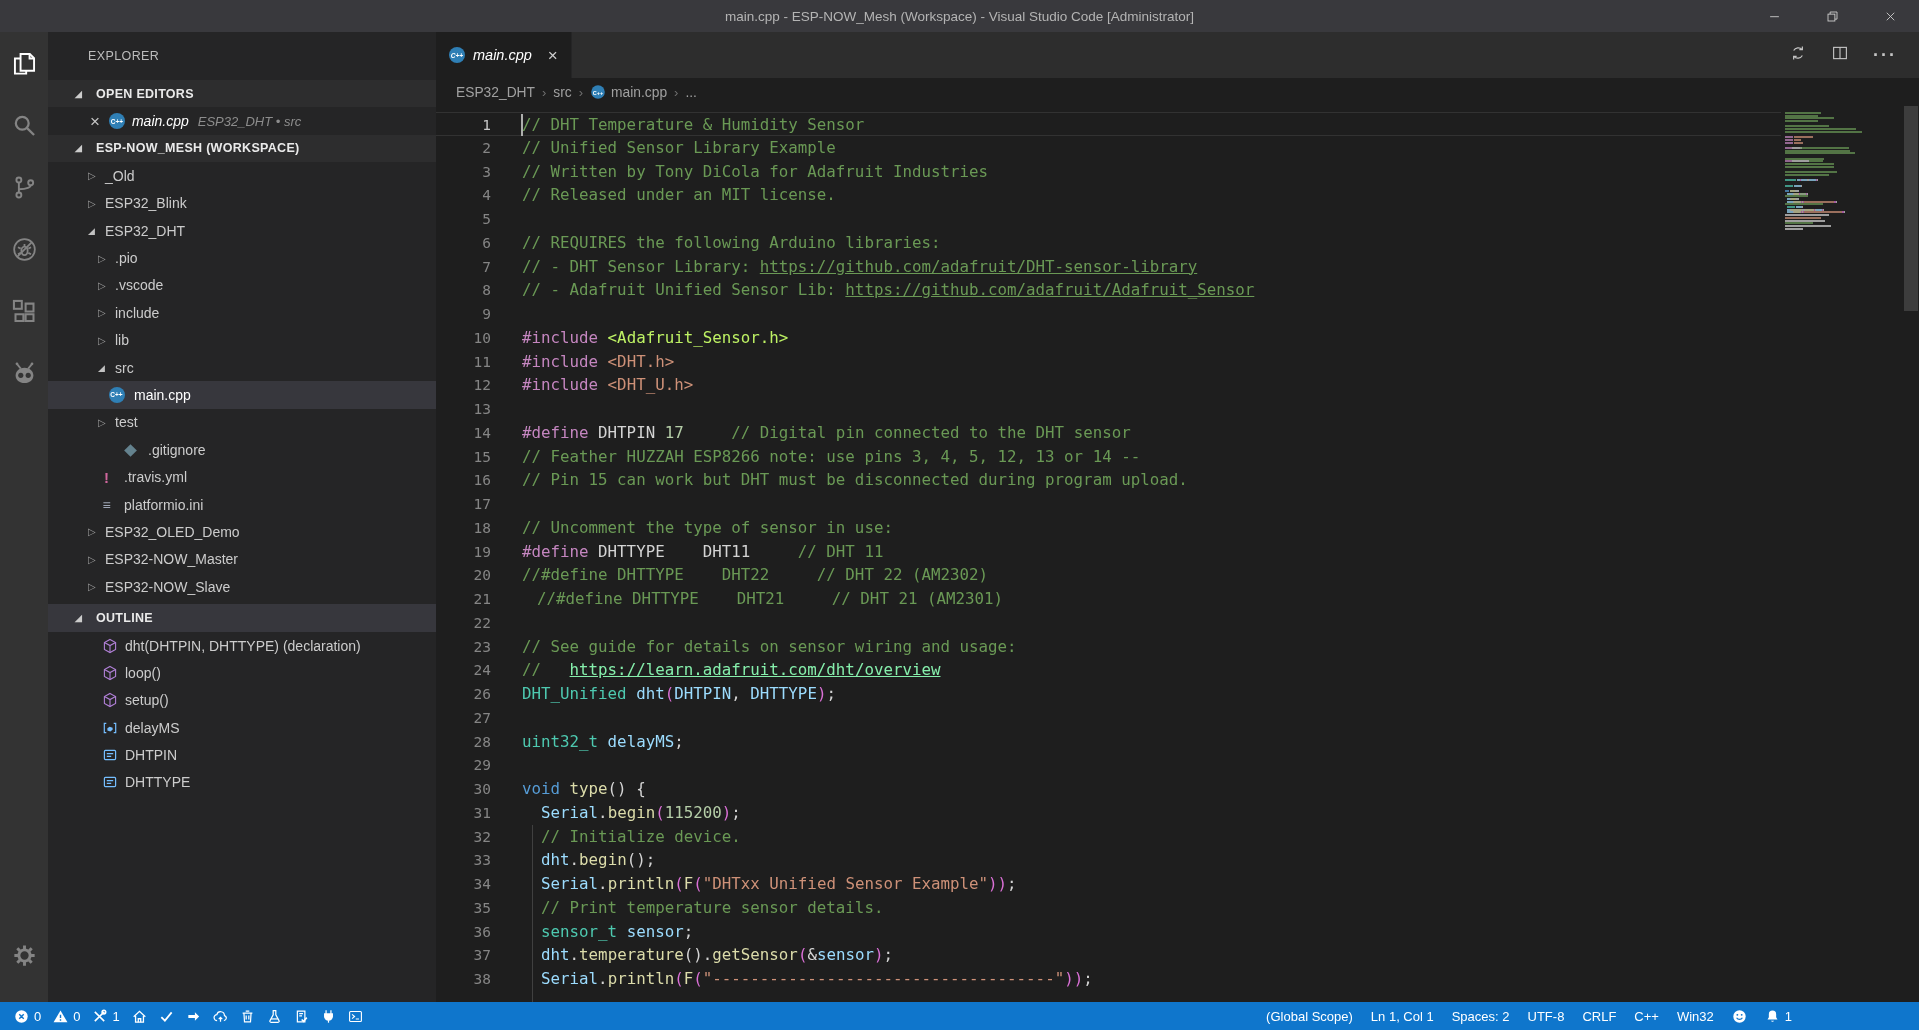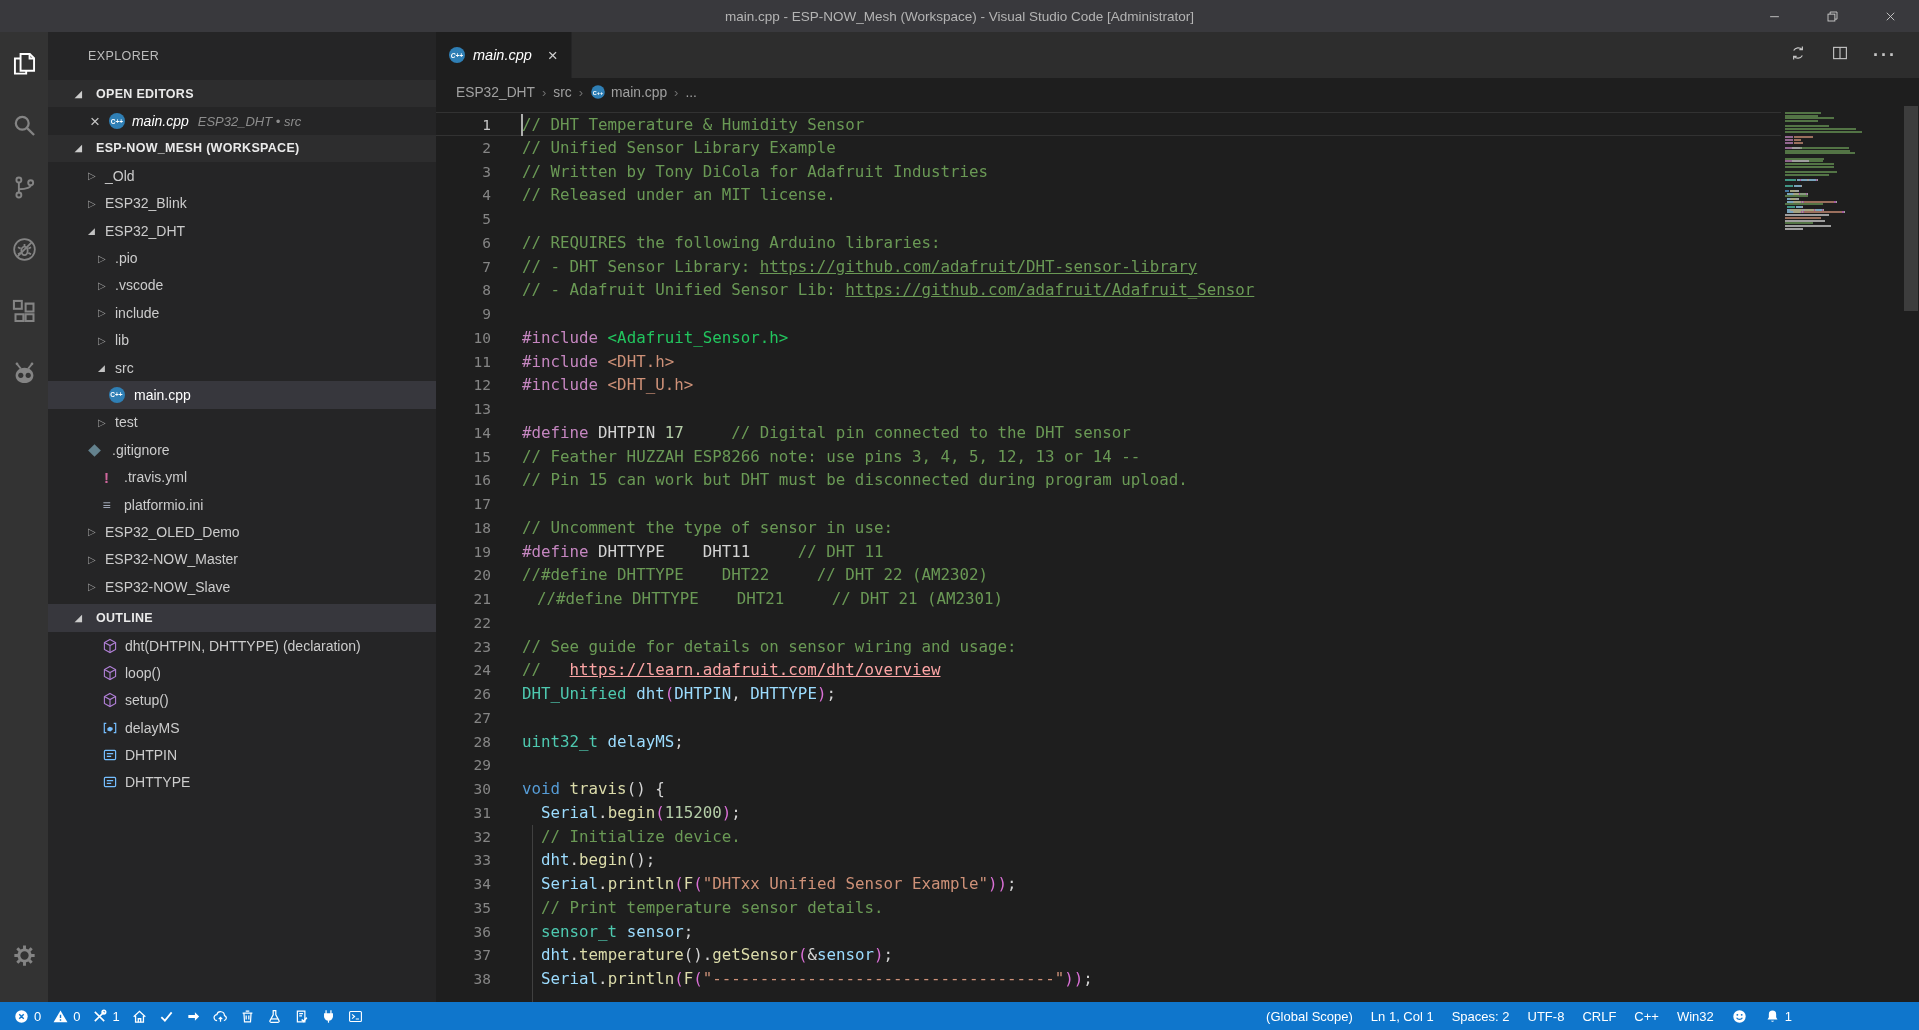--- a/index.html
+++ b/index.html
@@ -237,21 +237,21 @@
       <div class="tree-row selected" style="padding-left: 60px;">
         <span class="fi">
           <span class=" cpp-badge">C++</span>
         </span>
         <span class="tree-label">main.cpp</span>
       </div>
       <div class="tree-row" style="padding-left: 50px;">
         <span class="tw-c">▷</span>
         <span class="tree-label">test</span>
       </div>
-      <div class="tree-row" style="padding-left: 38px;">
+      <div class="tree-row" style="padding-left: 50px; margin-left: 24px;">
         <span class="fi">
           <span><span class="diamond"></span></span>
         </span>
         <span class="tree-label">.gitignore</span>
       </div>
       <div class="tree-row" style="padding-left: 50px;">
         <span class="fi">
           <span class="travis">!</span>
         </span>
         <span class="tree-label">.travis.yml</span>
@@ -387,40 +387,40 @@
     <div id="indent-guide" style="top: 718.5px; height: 190px;"></div>
   <div class="crow current"><span class="lnum">1</span><span class="ltext"><span style="color: rgb(106, 153, 85);">// DHT Temperature &amp; Humidity Sensor</span></span></div>
       <div class="crow"><span class="lnum">2</span><span class="ltext"><span style="color: rgb(106, 153, 85);">// Unified Sensor Library Example</span></span></div>
       <div class="crow"><span class="lnum">3</span><span class="ltext"><span style="color: rgb(106, 153, 85);">// Written by Tony DiCola for Adafruit Industries</span></span></div>
       <div class="crow"><span class="lnum">4</span><span class="ltext"><span style="color: rgb(106, 153, 85);">// Released under an MIT license.</span></span></div>
       <div class="crow"><span class="lnum">5</span><span class="ltext"></span></div>
       <div class="crow"><span class="lnum">6</span><span class="ltext"><span style="color: rgb(106, 153, 85);">// REQUIRES the following Arduino libraries:</span></span></div>
       <div class="crow"><span class="lnum">7</span><span class="ltext"><span style="color: rgb(106, 153, 85);">// - DHT Sensor Library: </span><span class="seg-l" style="color: rgb(106, 153, 85);">https://github.com/adafruit/DHT-sensor-library</span></span></div>
       <div class="crow"><span class="lnum">8</span><span class="ltext"><span style="color: rgb(106, 153, 85);">// - Adafruit Unified Sensor Lib: </span><span class="seg-l" style="color: rgb(106, 153, 85);">https://github.com/adafruit/Adafruit_Sensor</span></span></div>
       <div class="crow"><span class="lnum">9</span><span class="ltext"></span></div>
-      <div class="crow"><span class="lnum">10</span><span class="ltext"><span style="color: rgb(197, 134, 192);">#include</span><span style="color: rgb(212, 212, 212);"> </span><span style="color: #22c55e;">&lt;Adafruit_Sensor.h&gt;</span></span></div>
+      <div class="crow"><span class="lnum">10</span><span class="ltext"><span style="color: rgb(197, 134, 192);">#include</span><span style="color: rgb(212, 212, 212);"> </span><span style="color: #bef264;">&lt;Adafruit_Sensor.h&gt;</span></span></div>
       <div class="crow"><span class="lnum">11</span><span class="ltext"><span style="color: rgb(197, 134, 192);">#include</span><span style="color: rgb(212, 212, 212);"> </span><span style="color: rgb(206, 145, 120);">&lt;DHT.h&gt;</span></span></div>
       <div class="crow"><span class="lnum">12</span><span class="ltext"><span style="color: rgb(197, 134, 192);">#include</span><span style="color: rgb(212, 212, 212);"> </span><span style="color: rgb(206, 145, 120);">&lt;DHT_U.h&gt;</span></span></div>
       <div class="crow"><span class="lnum">13</span><span class="ltext"></span></div>
       <div class="crow"><span class="lnum">14</span><span class="ltext"><span style="color: rgb(197, 134, 192);">#define</span><span style="color: rgb(212, 212, 212);"> DHTPIN </span><span style="color: rgb(181, 206, 168);">17</span><span style="color: rgb(106, 153, 85);">     // Digital pin connected to the DHT sensor</span></span></div>
       <div class="crow"><span class="lnum">15</span><span class="ltext"><span style="color: rgb(106, 153, 85);">// Feather HUZZAH ESP8266 note: use pins 3, 4, 5, 12, 13 or 14 --</span></span></div>
       <div class="crow"><span class="lnum">16</span><span class="ltext"><span style="color: rgb(106, 153, 85);">// Pin 15 can work but DHT must be disconnected during program upload.</span></span></div>
       <div class="crow"><span class="lnum">17</span><span class="ltext"></span></div>
       <div class="crow"><span class="lnum">18</span><span class="ltext"><span style="color: rgb(106, 153, 85);">// Uncomment the type of sensor in use:</span></span></div>
       <div class="crow"><span class="lnum">19</span><span class="ltext"><span style="color: rgb(197, 134, 192);">#define</span><span style="color: rgb(212, 212, 212);"> DHTTYPE    DHT11</span><span style="color: rgb(106, 153, 85);">     // DHT 11</span></span></div>
       <div class="crow"><span class="lnum">20</span><span class="ltext"><span style="color: rgb(106, 153, 85);">//#define DHTTYPE    DHT22     // DHT 22 (AM2302)</span></span></div>
       <div class="crow"><span class="lnum">21</span><span class="ltext"><span style="color: rgb(106, 153, 85); margin-left: 15px;">//#define DHTTYPE    DHT21     // DHT 21 (AM2301)</span></span></div>
       <div class="crow"><span class="lnum">22</span><span class="ltext"></span></div>
       <div class="crow"><span class="lnum">23</span><span class="ltext"><span style="color: rgb(106, 153, 85);">// See guide for details on sensor wiring and usage:</span></span></div>
-      <div class="crow"><span class="lnum">24</span><span class="ltext"><span style="color: rgb(106, 153, 85);">//   </span><span class="seg-l" style="color: #fca5a5;">https://learn.adafruit.com/dht/overview</span></span></div>
+      <div class="crow"><span class="lnum">24</span><span class="ltext"><span style="color: rgb(106, 153, 85);">//   </span><span class="seg-l" style="color: #86efac;">https://learn.adafruit.com/dht/overview</span></span></div>
       <div class="crow"><span class="lnum">26</span><span class="ltext"><span style="color: rgb(78, 201, 176);">DHT_Unified</span><span style="color: rgb(212, 212, 212);"> </span><span style="color: rgb(156, 220, 254);">dht</span><span style="color: rgb(218, 112, 214);">(</span><span style="color: rgb(156, 220, 254);">DHTPIN</span><span style="color: rgb(212, 212, 212);">, </span><span style="color: rgb(156, 220, 254);">DHTTYPE</span><span style="color: rgb(218, 112, 214);">)</span><span style="color: rgb(212, 212, 212);">;</span></span></div>
       <div class="crow"><span class="lnum">27</span><span class="ltext"></span></div>
       <div class="crow"><span class="lnum">28</span><span class="ltext"><span style="color: rgb(78, 201, 176);">uint32_t</span><span style="color: rgb(212, 212, 212);"> </span><span style="color: rgb(156, 220, 254);">delayMS</span><span style="color: rgb(212, 212, 212);">;</span></span></div>
       <div class="crow"><span class="lnum">29</span><span class="ltext"></span></div>
-      <div class="crow"><span class="lnum">30</span><span class="ltext"><span style="color: rgb(86, 156, 214);">void</span><span style="color: rgb(212, 212, 212);"> </span><span style="color: rgb(220, 220, 170);">travis</span><span style="color: rgb(212, 212, 212);">() {</span></span></div>
+      <div class="crow"><span class="lnum">30</span><span class="ltext"><span style="color: rgb(86, 156, 214);">void</span><span style="color: rgb(212, 212, 212);"> </span><span style="color: rgb(220, 220, 170);">type</span><span style="color: rgb(212, 212, 212);">() {</span></span></div>
       <div class="crow"><span class="lnum">31</span><span class="ltext"><span style="color: rgb(212, 212, 212);">  </span><span style="color: rgb(156, 220, 254);">Serial</span><span style="color: rgb(212, 212, 212);">.</span><span style="color: rgb(220, 220, 170);">begin</span><span style="color: rgb(218, 112, 214);">(</span><span style="color: rgb(181, 206, 168);">115200</span><span style="color: rgb(218, 112, 214);">)</span><span style="color: rgb(212, 212, 212);">;</span></span></div>
       <div class="crow"><span class="lnum">32</span><span class="ltext"><span style="color: rgb(106, 153, 85);">  // Initialize device.</span></span></div>
       <div class="crow"><span class="lnum">33</span><span class="ltext"><span style="color: rgb(212, 212, 212);">  </span><span style="color: rgb(156, 220, 254);">dht</span><span style="color: rgb(212, 212, 212);">.</span><span style="color: rgb(220, 220, 170);">begin</span><span style="color: rgb(212, 212, 212);">();</span></span></div>
       <div class="crow"><span class="lnum">34</span><span class="ltext"><span style="color: rgb(212, 212, 212);">  </span><span style="color: rgb(156, 220, 254);">Serial</span><span style="color: rgb(212, 212, 212);">.</span><span style="color: rgb(220, 220, 170);">println</span><span style="color: rgb(218, 112, 214);">(</span><span style="color: rgb(220, 220, 170);">F</span><span style="color: rgb(218, 112, 214);">(</span><span style="color: rgb(206, 145, 120);">"DHTxx Unified Sensor Example"</span><span style="color: rgb(218, 112, 214);">))</span><span style="color: rgb(212, 212, 212);">;</span></span></div>
       <div class="crow"><span class="lnum">35</span><span class="ltext"><span style="color: rgb(106, 153, 85);">  // Print temperature sensor details.</span></span></div>
       <div class="crow"><span class="lnum">36</span><span class="ltext"><span style="color: rgb(212, 212, 212);">  </span><span style="color: rgb(78, 201, 176);">sensor_t</span><span style="color: rgb(212, 212, 212);"> </span><span style="color: rgb(156, 220, 254);">sensor</span><span style="color: rgb(212, 212, 212);">;</span></span></div>
       <div class="crow"><span class="lnum">37</span><span class="ltext"><span style="color: rgb(212, 212, 212);">  </span><span style="color: rgb(156, 220, 254);">dht</span><span style="color: rgb(212, 212, 212);">.</span><span style="color: rgb(220, 220, 170);">temperature</span><span style="color: rgb(212, 212, 212);">().</span><span style="color: rgb(220, 220, 170);">getSensor</span><span style="color: rgb(218, 112, 214);">(</span><span style="color: rgb(212, 212, 212);">&amp;</span><span style="color: rgb(156, 220, 254);">sensor</span><span style="color: rgb(218, 112, 214);">)</span><span style="color: rgb(212, 212, 212);">;</span></span></div>
       <div class="crow"><span class="lnum">38</span><span class="ltext"><span style="color: rgb(212, 212, 212);">  </span><span style="color: rgb(156, 220, 254);">Serial</span><span style="color: rgb(212, 212, 212);">.</span><span style="color: rgb(220, 220, 170);">println</span><span style="color: rgb(218, 112, 214);">(</span><span style="color: rgb(220, 220, 170);">F</span><span style="color: rgb(218, 112, 214);">(</span><span style="color: rgb(206, 145, 120);">"------------------------------------"</span><span style="color: rgb(218, 112, 214);">))</span><span style="color: rgb(212, 212, 212);">;</span></span></div>
     </div>
   <div id="minimap">

